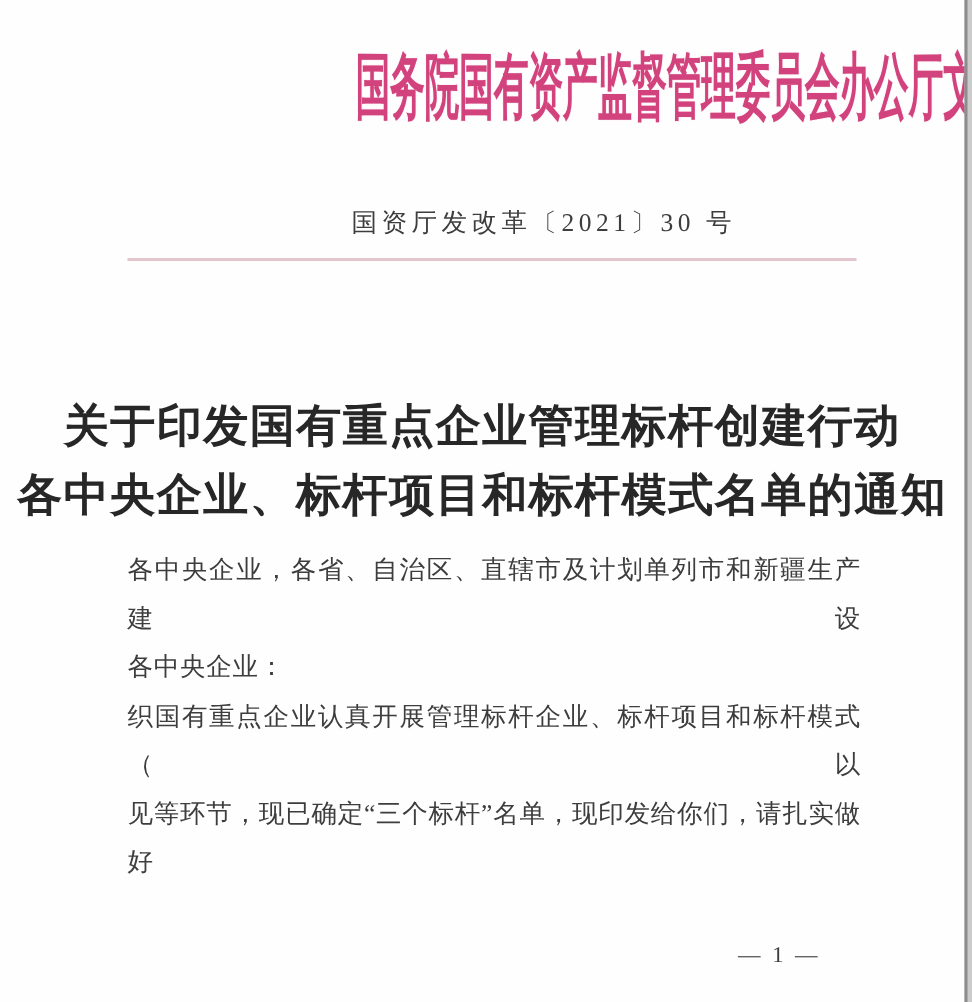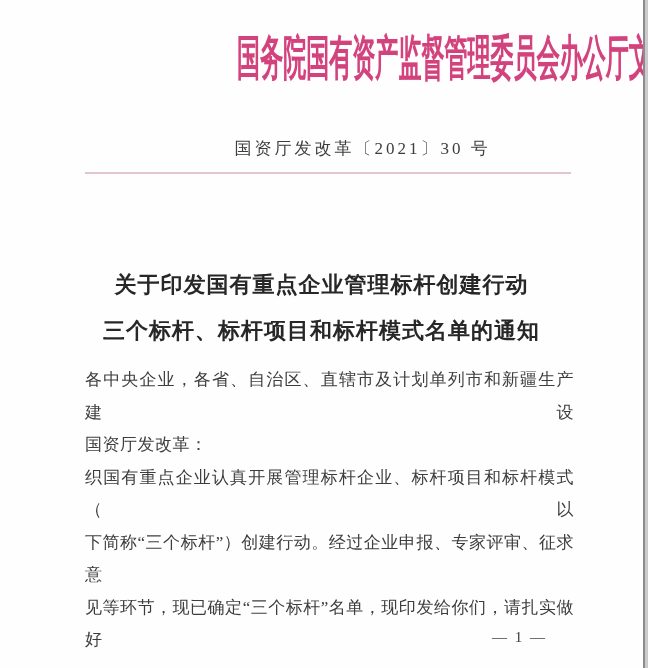--- a/index.html
+++ b/index.html
@@ -52,21 +52,21 @@
     opacity: 0.85;
   }
   
   .title-block {
     position: absolute;
     top: 262px;
     left: 0;
     width: 643px;
     text-align: center;
     font-weight: bold;
-    font-size: 22px;
+    font-size: 30px;
     line-height: 46px;
     letter-spacing: 1px;
     color: #272727;
   }
   
   .body-block {
     position: absolute;
     top: 364px;
     left: 85px;
     width: 489px;
@@ -108,28 +108,27 @@
   <div class="header-title">
     <span class="stretch">国务院国有资产监督管理委员会办公厅文件</span>
   </div>
 
   <div class="doc-number">国资厅发改革〔2021〕30 号</div>
 
   <div class="divider"></div>
 
   <div class="title-block">
     <div>关于印发国有重点企业管理标杆创建行动</div>
-    <div>三个标杆、标杆项目和标杆模式名单的通知</div>
+    <div>各中央企业、标杆项目和标杆模式名单的通知</div>
   </div>
 
   <div class="body-block">
     <div class="jline">各中央企业，各省、自治区、直辖市及计划单列市和新疆生产建设</div>
-    <div class="lline">国资厅发改革：</div>
+    <div class="lline">各中央企业：</div>
     <div class="jline">织国有重点企业认真开展管理标杆企业、标杆项目和标杆模式（以</div>
-    <div class="jline">下简称“三个标杆”）创建行动。经过企业申报、专家评审、征求意</div>
     <div class="jline">见等环节，现已确定“三个标杆”名单，现印发给你们，请扎实做好</div>
 
   </div>
 
   <div class="page-number">— 1 —</div>
 
   <div class="scan-edge"></div>
 
 </div>
 

